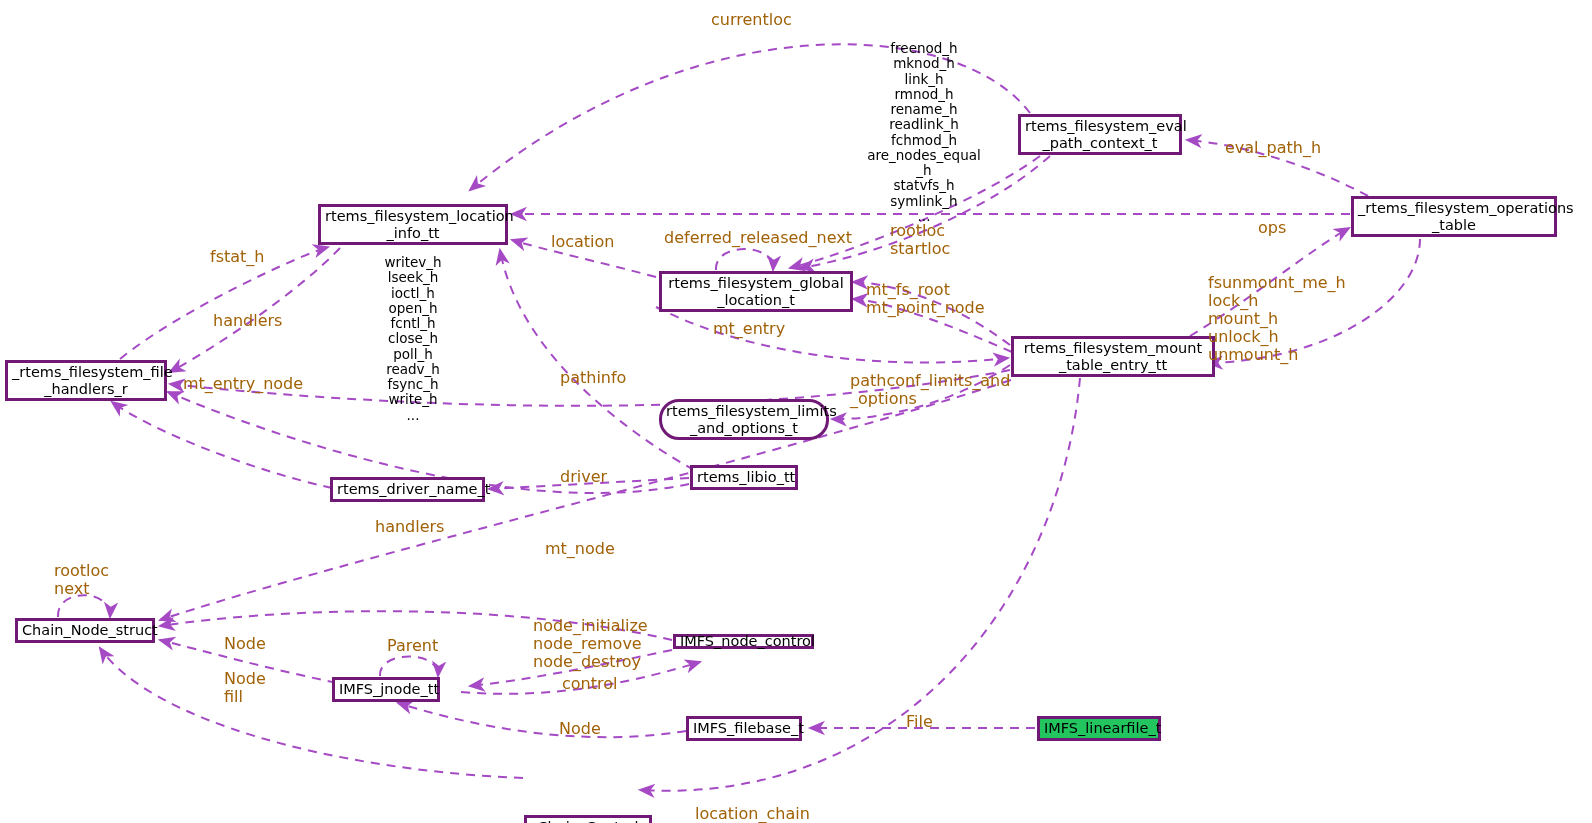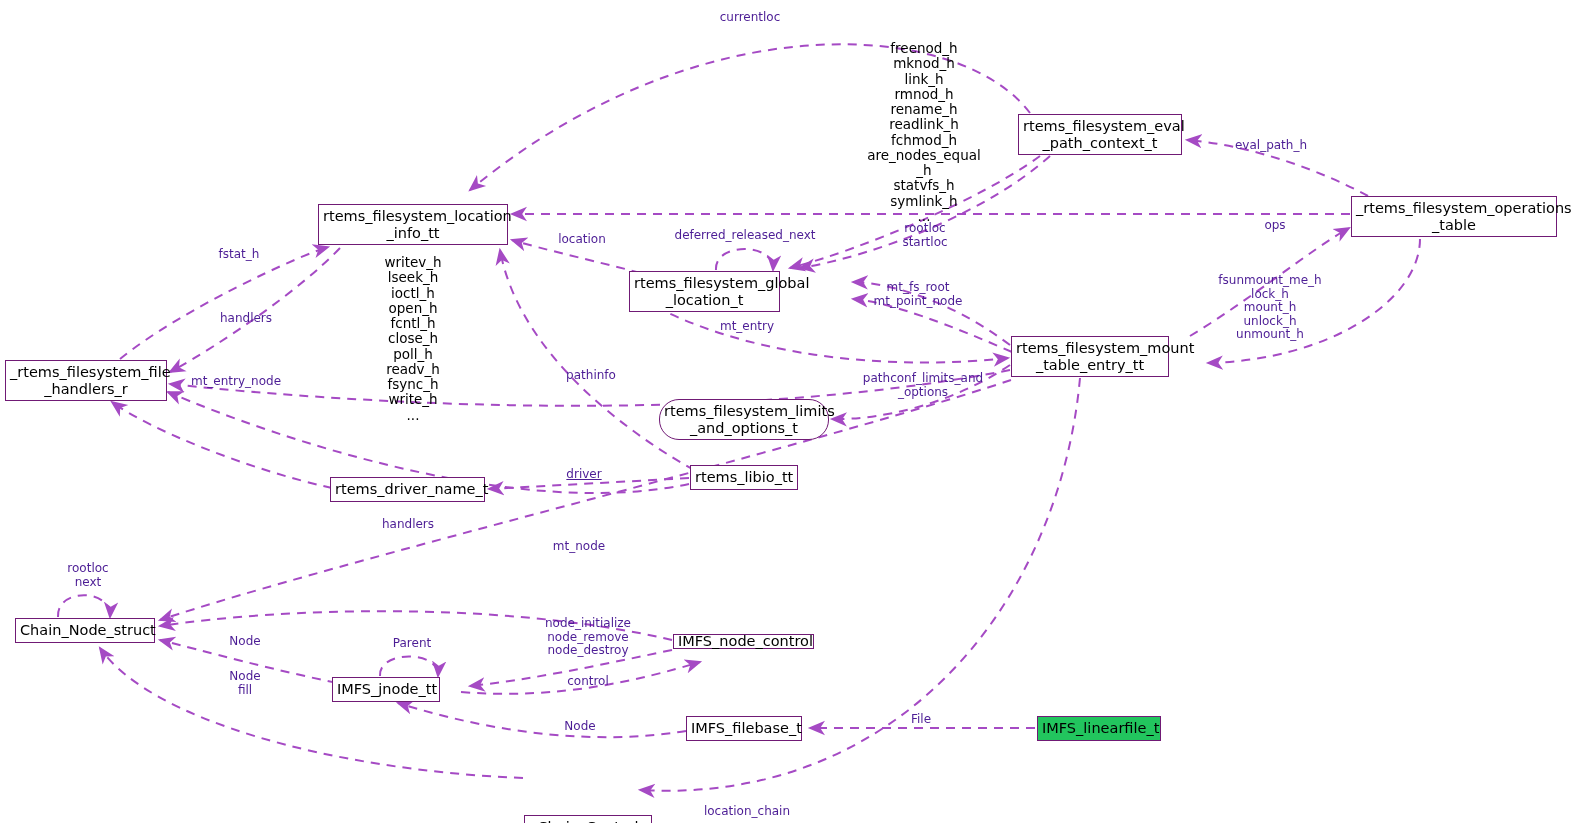--- a/index.html
+++ b/index.html
@@ -2,37 +2,36 @@
 <html><head>
 <meta charset="utf-8">
 <style>
   html,body{margin:0;padding:0;background:#ffffff;}
   body{font-family:"DejaVu Sans","Liberation Sans",sans-serif;}
   #stage{position:relative;width:1592px;height:823px;background:#fff;overflow:hidden;}
   svg#edges{position:absolute;left:0;top:0;width:1592px;height:823px;}
   .node-box{
     position:absolute;
     box-sizing:border-box;
-    border:1px solid #701a75;
+    border:3px solid #701a75;
     background:#ffffff;
     display:flex;align-items:center;justify-content:center;
     text-align:center;
     font-size:14.5px;
     color:#000;
     line-height:1.12;
     white-space:pre-line;
     padding:1px 4px;
   }
   .node-box.highlight{background:#22c55e;}
   .node-box .inner{display:block;width:100%;}
   .edge-label{
     position:absolute;
-    font-size:12px;
-    color:#4c1d95;
-    text-align:center;
+    font-size:16px;
+    color:#a16207;
     line-height:1.13;
     white-space:pre-line;
     pointer-events:none;
   }
   .attr-list{
     position:absolute;
     font-size:13.5px;
     color:#000;
     text-align:center;
     line-height:1.13;
@@ -85,23 +84,23 @@
       </g>
   </svg>
 
   <div id="nodes-layer">
       <div class="node-box" style="left: 318px; top: 204px; width: 190px; height: 41px;"><span class="inner">rtems_filesystem_location
 _info_tt</span></div>
       <div class="node-box" style="left: 1018px; top: 114px; width: 164px; height: 41px;"><span class="inner">rtems_filesystem_eval
 _path_context_t</span></div>
       <div class="node-box" style="left: 1351px; top: 196px; width: 206px; height: 41px;"><span class="inner">_rtems_filesystem_operations
 _table</span></div>
-      <div class="node-box" style="left: 629px; top: 271px; width: 151px; height: 41px;"><span class="inner">rtems_filesystem_global
+      <div class="node-box" style="left: 659px; top: 271px; width: 194px; height: 41px;"><span class="inner">rtems_filesystem_global
 _location_t</span></div>
-      <div class="node-box" style="left: 1011px; top: 336px; width: 158px; height: 41px;"><span class="inner">rtems_filesystem_mount
+      <div class="node-box" style="left: 1011px; top: 336px; width: 204px; height: 41px;"><span class="inner">rtems_filesystem_mount
 _table_entry_tt</span></div>
       <div class="node-box" style="left: 5px; top: 360px; width: 162px; height: 41px;"><span class="inner">_rtems_filesystem_file
 _handlers_r</span></div>
       <div class="node-box" style="left: 659px; top: 399px; width: 170px; height: 41px; border-radius: 20px;"><span class="inner">rtems_filesystem_limits
 _and_options_t</span></div>
       <div class="node-box" style="left: 330px; top: 477px; width: 155px; height: 25px;"><span class="inner">rtems_driver_name_t</span></div>
       <div class="node-box" style="left: 690px; top: 465px; width: 108px; height: 25px;"><span class="inner">rtems_libio_tt</span></div>
       <div class="node-box" style="left: 15px; top: 618px; width: 140px; height: 25px;"><span class="inner">Chain_Node_struct</span></div>
       <div class="node-box" style="left: 332px; top: 677px; width: 108px; height: 25px;"><span class="inner">IMFS_jnode_tt</span></div>
       <div class="node-box" style="left: 673px; top: 634px; width: 141px; height: 15px;"><span class="inner">IMFS_node_control</span></div>
@@ -149,21 +148,21 @@
 lock_h
 mount_h
 unlock_h
 unmount_h</div>
       <div class="edge-label" style="left: 213px; top: 312px; width: 66px;">handlers</div>
       <div class="edge-label" style="left: 713px; top: 320px; width: 68px;">mt_entry</div>
       <div class="edge-label" style="left: 548px; top: 369px; width: 62px; margin-left: 12px;">pathinfo</div>
       <div class="edge-label" style="left: 183px; top: 375px; width: 106px;">mt_entry_node</div>
       <div class="edge-label" style="left: 850px; top: 372px; width: 146px;">pathconf_limits_and
 _options</div>
-      <div class="edge-label" style="left: 560px; top: 468px; width: 48px; text-decoration: underline;">driver</div>
+      <div class="edge-label" style="left: 560px; top: 468px; width: 48px;">driver</div>
       <div class="edge-label" style="left: 375px; top: 518px; width: 66px;">handlers</div>
       <div class="edge-label" style="left: 545px; top: 540px; width: 68px;">mt_node</div>
       <div class="edge-label" style="left: 54px; top: 562px; width: 68px;">rootloc
 next</div>
       <div class="edge-label" style="left: 533px; top: 617px; width: 110px;">node_initialize
 node_remove
 node_destroy</div>
       <div class="edge-label" style="left: 224px; top: 635px; width: 42px;">Node</div>
       <div class="edge-label" style="left: 387px; top: 637px; width: 50px;">Parent</div>
       <div class="edge-label" style="left: 562px; top: 675px; width: 52px;">control</div>

